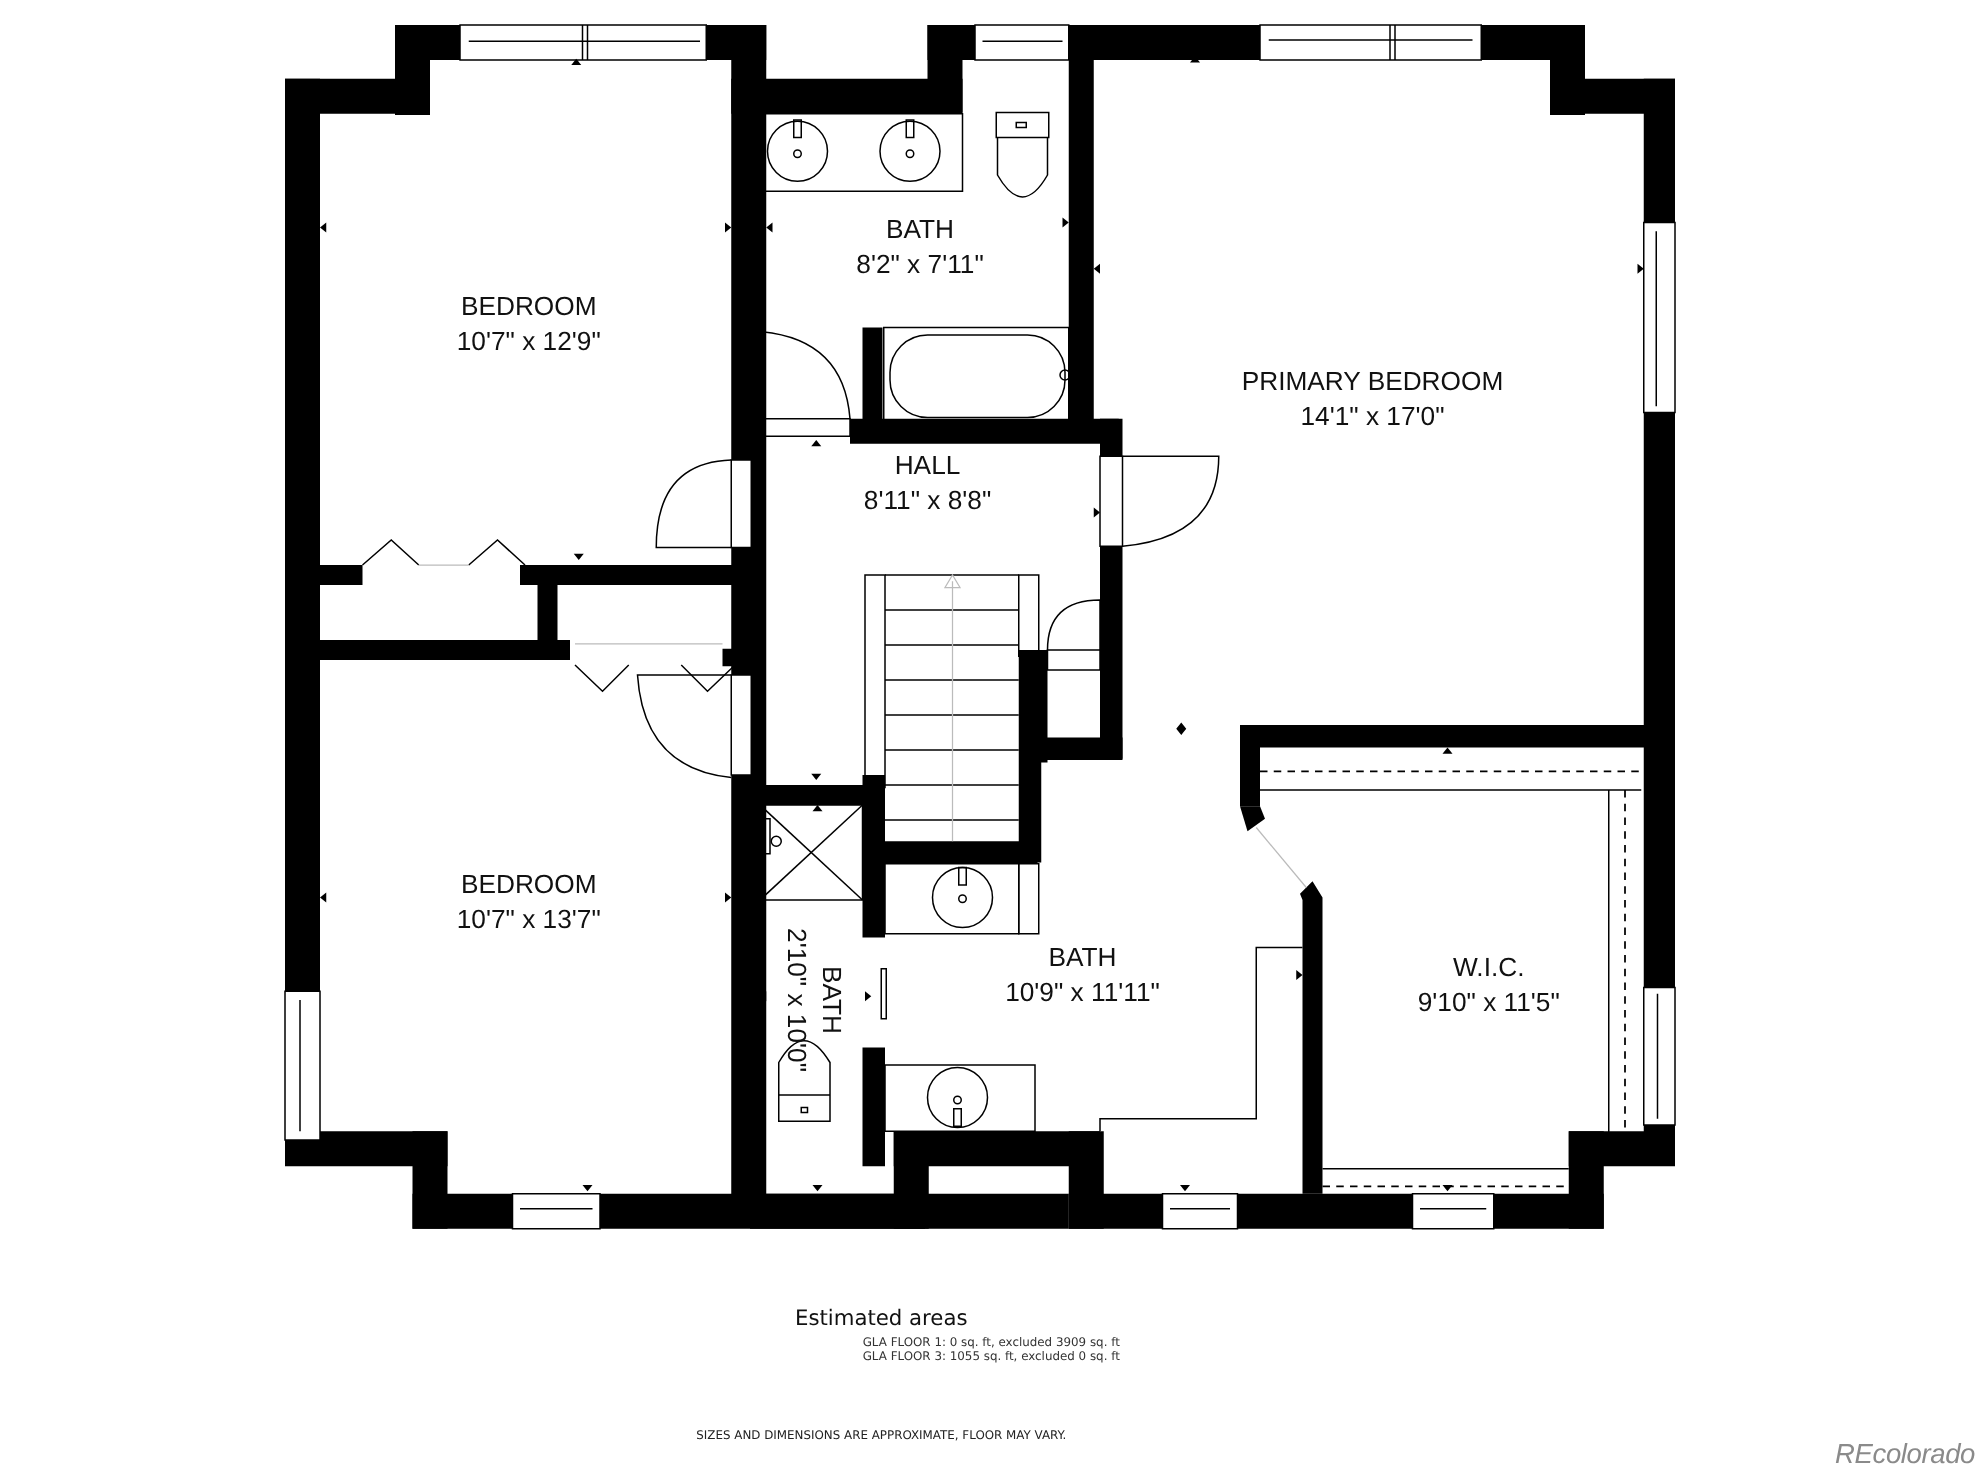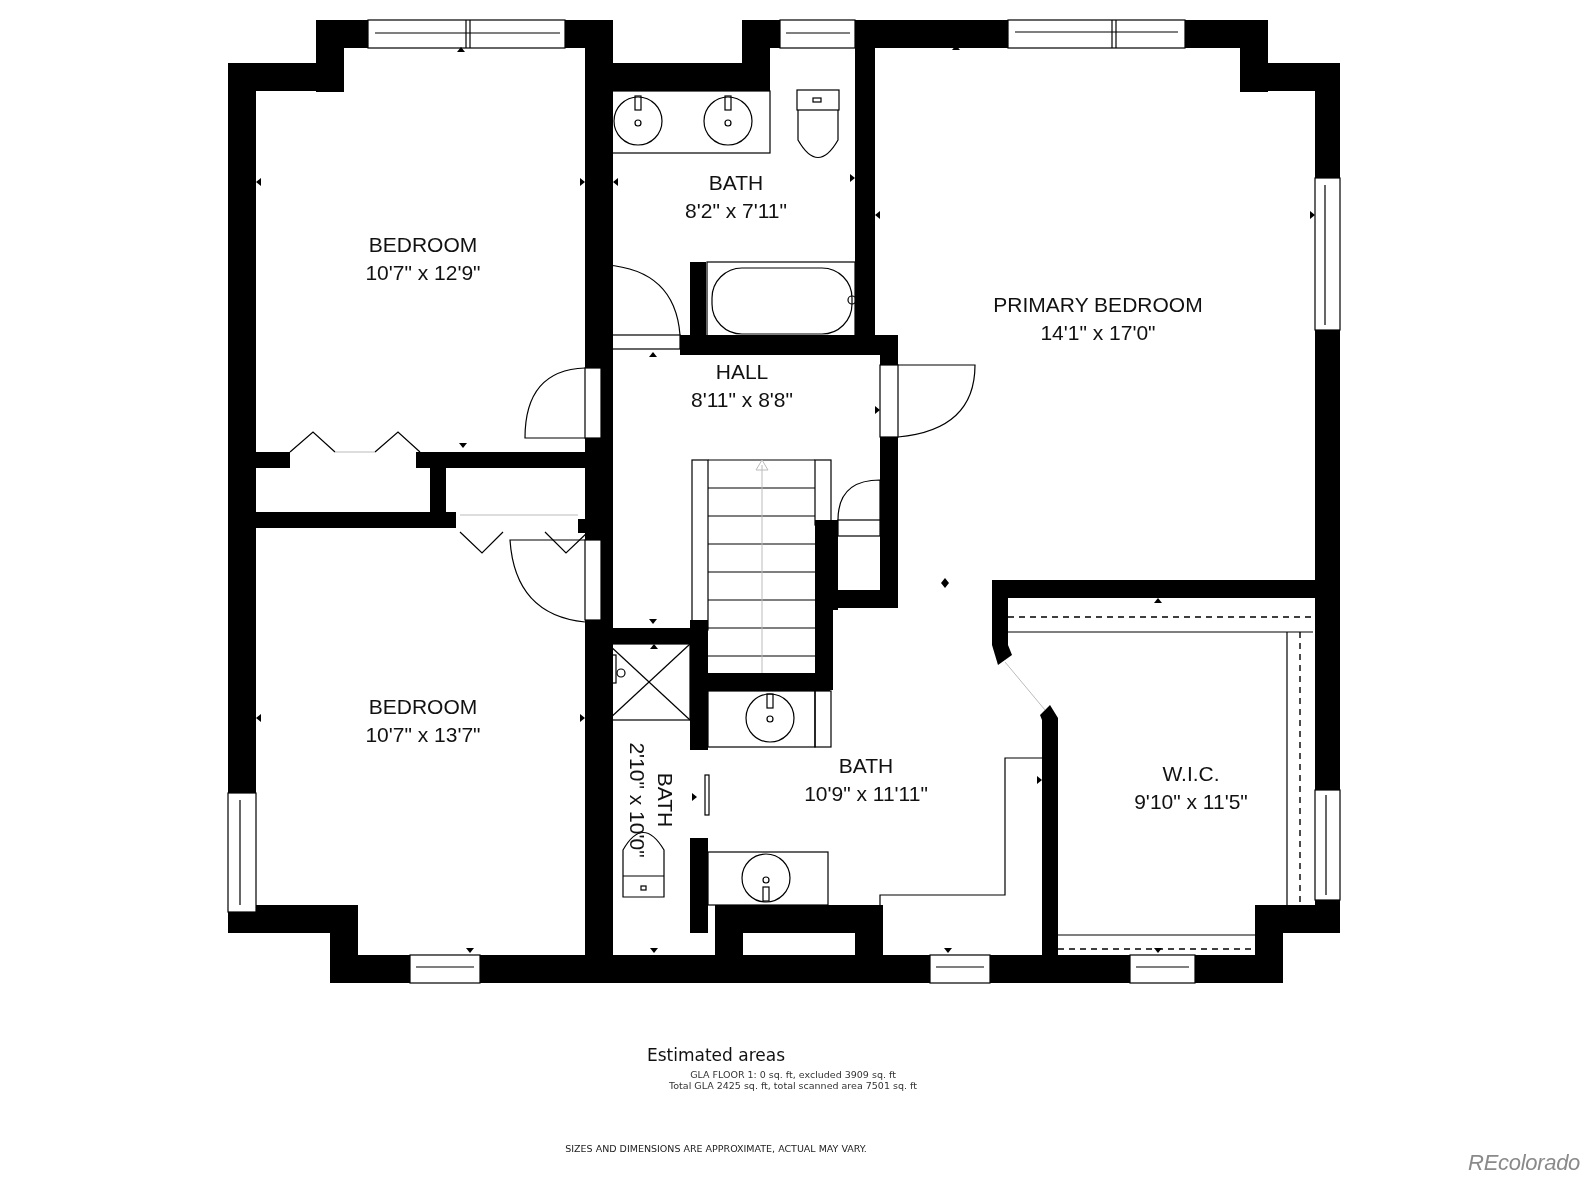--- a/index.html
+++ b/index.html
@@ -5,21 +5,21 @@
   html, body { margin: 0; padding: 0; background: #ffffff; }
   body { width: 1586px; height: 1186px; position: relative; overflow: hidden; font-family: "Liberation Sans", sans-serif; }
   #plan { position: absolute; left: 0; top: 0; }
   .wall { fill: #000000; }
   .thin { fill: none; stroke: #000; stroke-width: 1.2; }
   .dash { fill: none; stroke: #000; stroke-width: 1.4; stroke-dasharray: 6 5; }
   .white { fill: #ffffff; }
   .gray { fill: none; stroke: #bbb; stroke-width: 1; }
   .room-label { font-family: "Liberation Sans", sans-serif; font-size: 21px; fill: #111; text-anchor: middle; }
   .marker { fill: #000; }
-  .caption { position: absolute; left: 16px; width: 1400px; text-align: center; color: #222; font-family: "DejaVu Sans", sans-serif; }
+  .caption { position: absolute; left: 5px; width: 1400px; text-align: center; color: #222; font-family: "DejaVu Sans", sans-serif; }
   #est-title { top: 1045px; font-size: 17px; color: #111; }
   .gla { font-size: 9.5px; line-height: 10.5px; color: #333; }
   #gla-block { position: absolute; top: 1070px; left: 0; width: 1586px; text-align: center; font-family: "DejaVu Sans", sans-serif; }
   #disclaimer { top: 1143px; font-size: 9.5px; color: #222; }
   #brand { position: absolute; right: 6px; top: 1150px; font-family: "Liberation Sans", sans-serif; font-size: 22px; color: #8a8a8a; letter-spacing: -0.3px; font-style: italic; }
 </style>
 </head>
 <body>
 
 <svg id="plan" width="1586" height="1040" viewBox="0 0 1586 1040" xmlns="http://www.w3.org/2000/svg">
@@ -269,16 +269,16 @@
   </g>
   <g>
     <text class="room-label" x="1191" y="781">W.I.C.</text>
     <text class="room-label" x="1191" y="809">9'10" x 11'5"</text>
   </g>
 </svg>
 
 <div id="est-title" class="caption">Estimated areas</div>
 <div id="gla-block">
   <div class="gla">GLA FLOOR 1: 0 sq. ft, excluded 3909 sq. ft</div>
-  <div class="gla">Total GLA 2425 sq. ft, total scanned area 7501 sq. ft</div>
+  <div class="gla">GLA FLOOR 3: 1055 sq. ft, excluded 0 sq. ft</div>
 </div>
-<div id="disclaimer" class="caption">SIZES AND DIMENSIONS ARE APPROXIMATE, ACTUAL MAY VARY.</div>
+<div id="disclaimer" class="caption">SIZES AND DIMENSIONS ARE APPROXIMATE, FLOOR MAY VARY.</div>
 <div id="brand">REcolorado</div>
 
 </body></html>

